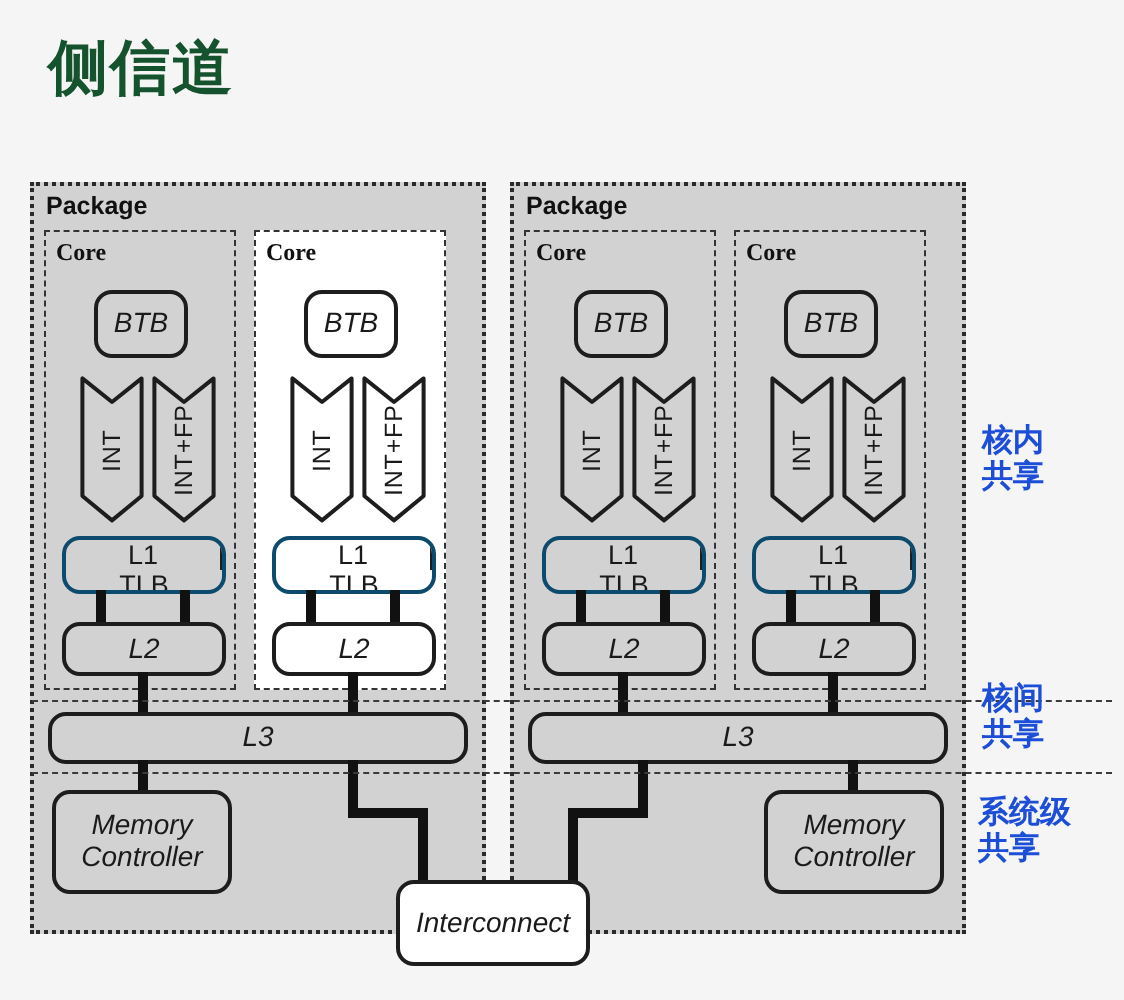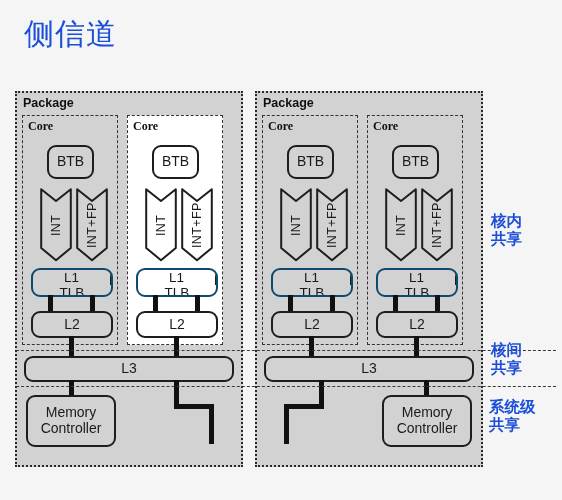--- a/index.html
+++ b/index.html
@@ -13,22 +13,22 @@
     font-family: "Liberation Sans", sans-serif;
     position: relative;
     overflow: hidden;
   }
 
   #page-title {
     position: absolute;
     left: 24px;
     top: 14px;
     font-size: 30px;
-    font-weight: 400;
-    color: #1d4ed8;
+    font-weight: 700;
+    color: #14532d;
     letter-spacing: 1px;
   }
 
   
   #diagram {
     position: absolute;
     left: 0;
     top: 0;
     width: 446px;
     height: 500px;
@@ -75,20 +75,21 @@
     border: 2px solid #1d1d1d;
     border-radius: 9px;
     background: #d2d2d2;
     display: flex;
     align-items: center;
     justify-content: center;
     font-size: 14px;
     color: #1a1a1a;
     line-height: 1.12;
     text-align: center;
+    font-style: italic;
   }
   .rbox.white { background: #ffffff; }
 
   
   .splitbox {
     position: absolute;
     box-sizing: border-box;
     border: 2px solid #0c4a6e;
     border-radius: 9px;
     background: #d2d2d2;
@@ -305,20 +306,23 @@
     <span>Controller</span>
   </div>
 
   <div class="conn" style="left:319px; top:380px; width:5px; height:28px;"></div>
   <div class="conn" style="left:284px; top:404px; width:40px; height:5px;"></div>
   <div class="conn" style="left:284px; top:404px; width:5px; height:40px;"></div>
 
   <div class="sep" style="left:16px; top:350px; width:540px;"></div>
   <div class="sep" style="left:16px; top:386px; width:540px;"></div>
 
+  <div class="rbox white" style="left:198px; top:440px; width:97px; height:43px; border-radius:9px;">
+    <span>Interconnect</span>
+  </div>
 
   <div class="share-label" style="left:491px; top:212px;">
     <div>核内</div>
     <div>共享</div>
   </div>
   <div class="share-label" style="left:491px; top:341px;">
     <div>核间</div>
     <div>共享</div>
   </div>
   <div class="share-label" style="left:489px; top:398px;">

